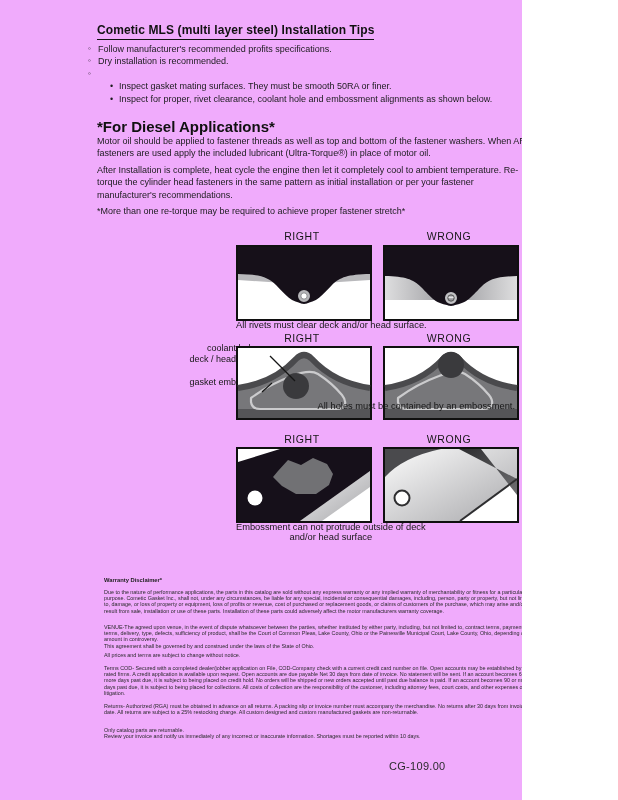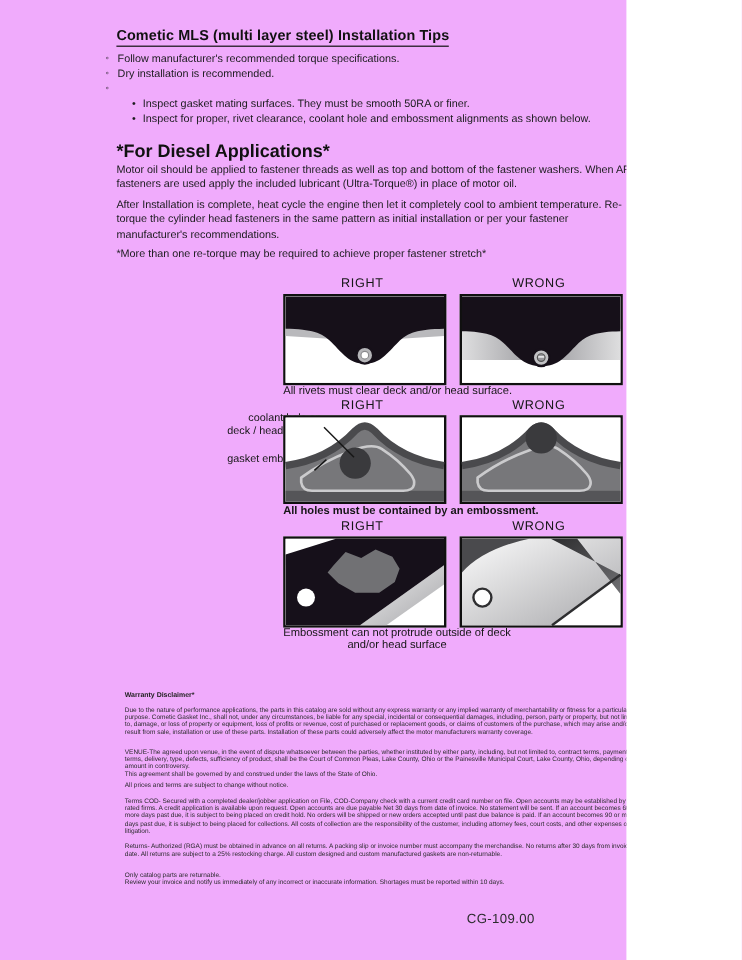--- a/index.html
+++ b/index.html
@@ -30,21 +30,21 @@
 
 <div id="page">
 
   <div class="abs" style="left:97px;top:20px;">
     <span class="title">Cometic MLS (multi layer steel) Installation Tips</span>
   </div>
 
   <div class="abs" style="left:88px;top:43px;width:470px;">
     <div class="bullet-row">
       <span class="bullet-mark">◦</span>
-      <span>Follow manufacturer's recommended torque specifications.</span>
+      <span>Follow manufacturer's recommended profits specifications.</span>
     </div>
     <div class="bullet-row">
       <span class="bullet-mark">◦</span>
       <span>Dry installation is recommended.</span>
     </div>
     <div class="bullet-row">
       <span class="bullet-mark">◦</span>
     </div>
     <div class="bullet-row sub">
       <span class="bullet-mark">•</span>
@@ -122,21 +122,21 @@
       <path d="M22,61 Q14,61 13,54 L13,50 Q32,36 54,28 Q72,21 80,26 Q94,35 104,47 Q108,52 107,56 Q106,61 98,61 Z" stroke="#cbcbcd" stroke-width="2.2" fill="none" stroke-linejoin="round"></path>
       <circle cx="66" cy="17" r="13" fill="#3a3a3d"></circle>
     </svg>
   </div>
 
   <svg class="abs" style="left:0;top:0;pointer-events:none;" width="618" height="800">
     <line x1="270" y1="356" x2="295" y2="381" stroke="#161616" stroke-width="1.2"></line>
     <line x1="272" y1="383" x2="262" y2="392" stroke="#161616" stroke-width="1.2"></line>
   </svg>
 
-  <div class="abs caption" style="left:236px;top:420px;width:279px;text-align:left;font-weight:bold;">All holes must be contained by an embossment.</div>
+  <div class="abs caption" style="left:236px;top:401px;width:279px;text-align:right;">All holes must be contained by an embossment.</div>
 
   <div class="abs dlabel" style="left:236px;top:433px;">RIGHT</div>
   <div class="abs dlabel" style="left:383px;top:433px;">WRONG</div>
 
   <div class="abs dbox" style="left:236px;top:447px;">
     <svg width="132" height="72" viewBox="0 0 132 72">
       <defs>
         <linearGradient id="g3r" x1="0" y1="0" x2="1" y2="1">
           <stop offset="0" stop-color="#f0f0f1"></stop>
             <stop offset="1" stop-color="#a6a6a9"></stop>

